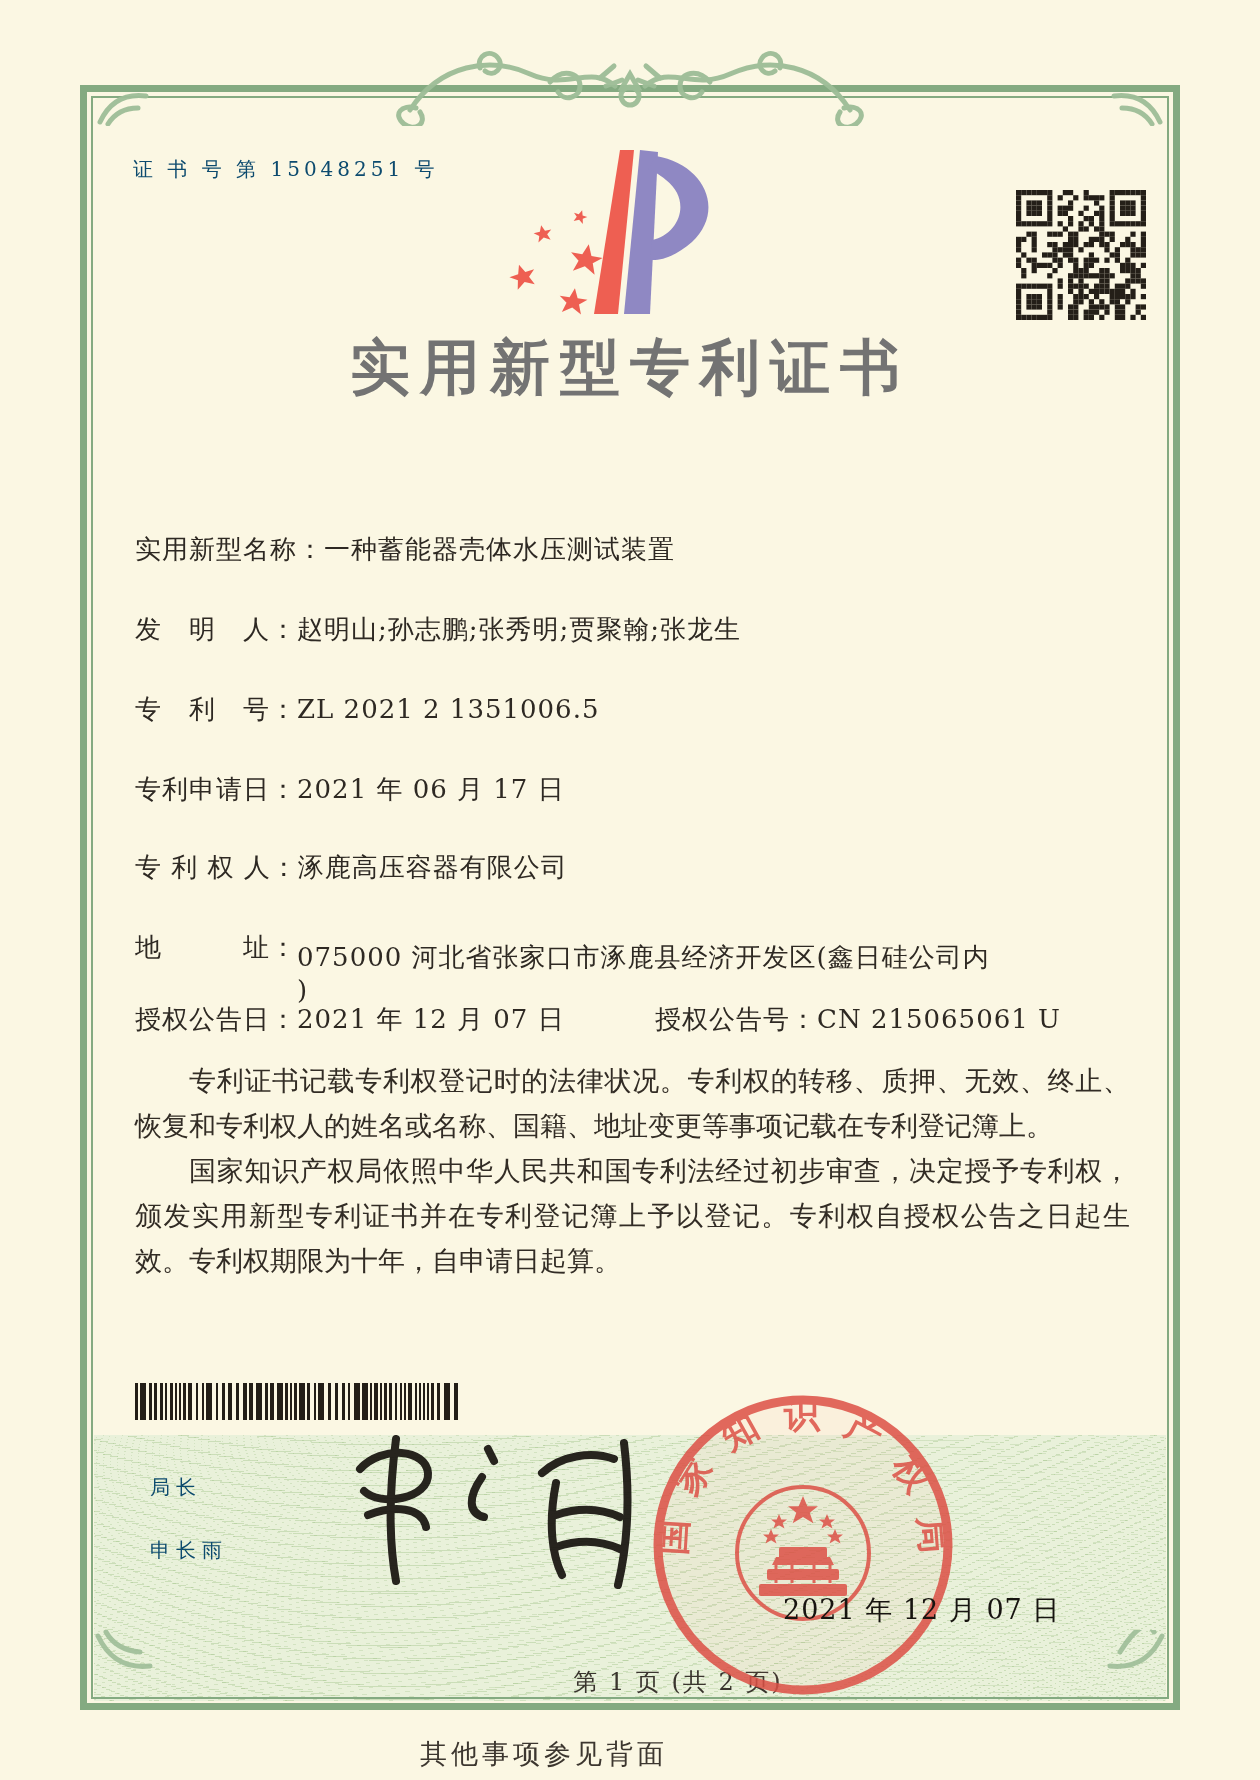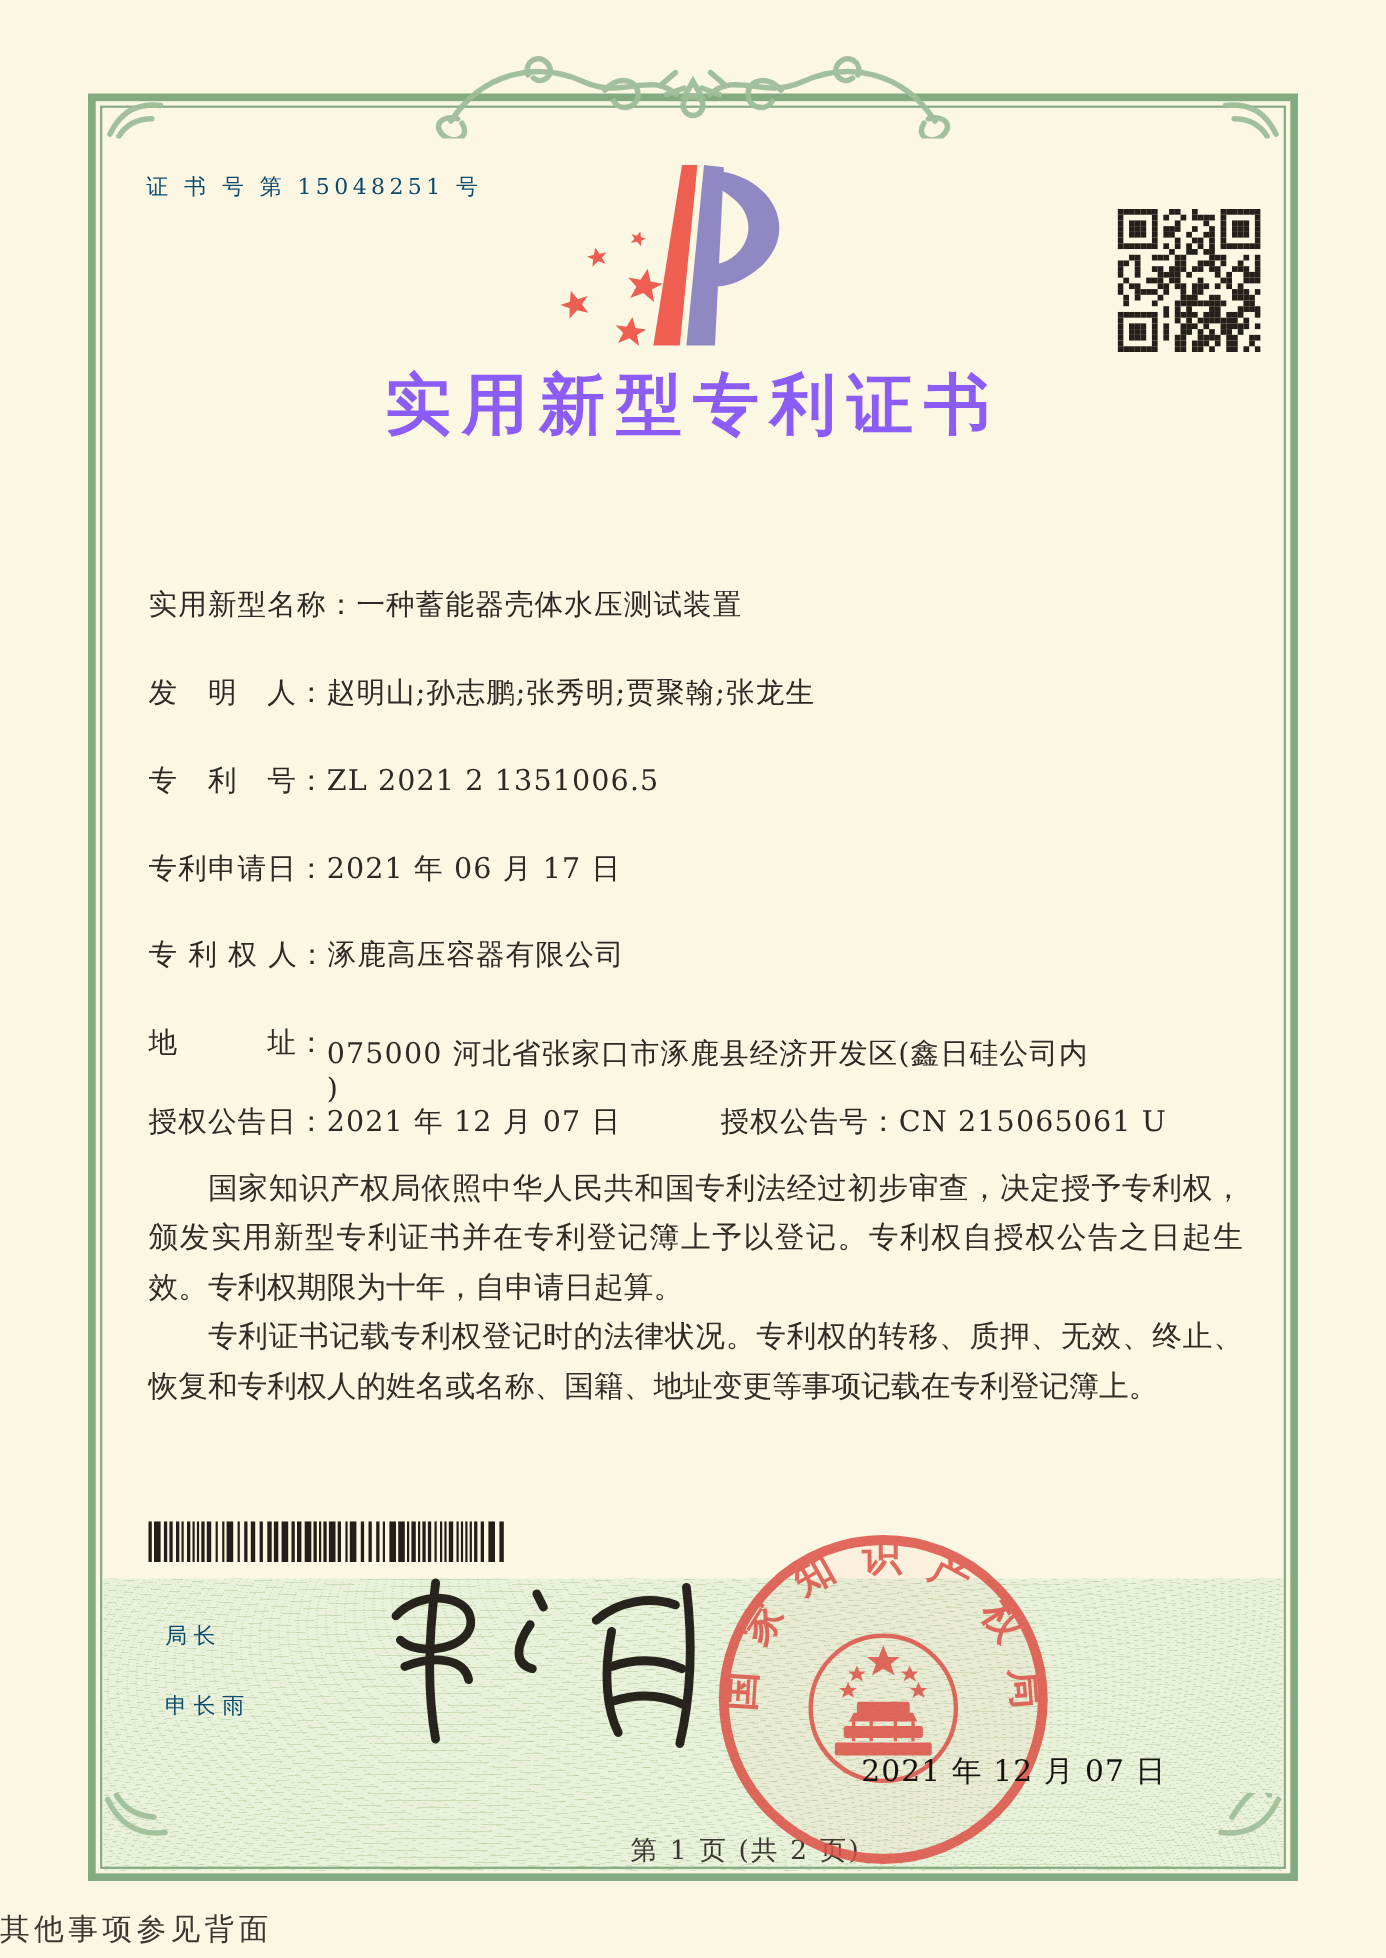--- a/index.html
+++ b/index.html
@@ -10,32 +10,32 @@
   .frame-outer{left:80px;top:85px;width:1100px;height:1625px;border:7px solid #84aa81;box-sizing:border-box;}
   .frame-inner{left:91px;top:96px;width:1078px;height:1603px;border:2px solid #84aa81;box-sizing:border-box;}
   
   .guilloche{left:94px;top:1435px;width:1072px;height:266px;
     background:
       repeating-radial-gradient(120% 95% at 28% 175%, rgba(132,176,104,.30) 0 1px, transparent 1px 11px),
       repeating-radial-gradient(130% 95% at 78% -60%, rgba(132,176,104,.22) 0 1px, transparent 1px 13px),
       #e9f1da;}
   .cert-no{left:133px;top:156px;font-size:20px;letter-spacing:4px;color:#0c4a6e;}
   .title{left:0;top:328px;width:1260px;text-align:center;font-size:60px;font-weight:700;
-         letter-spacing:10px;color:#8b5cf6;}
+         letter-spacing:10px;color:#737373;}
   .field{left:135px;width:1000px;font-size:26px;color:#2e2923;}
   .field .lab{display:inline-block;letter-spacing:1px;white-space:pre;}
   .field .val{letter-spacing:1px;}
   .addr-wrap{display:inline-block;vertical-align:top;max-width:800px;margin-top:10px;}
   .grant2{position:absolute;left:520px;top:0;white-space:nowrap;}
   .body-text{left:135px;top:1058px;width:995px;font-size:27px;line-height:45px;
              text-align:justify;color:#322c25;}
   .body-text p{margin:0;text-indent:2em;}
   .sig-label{left:150px;font-size:20px;letter-spacing:6px;color:#0c4a6e;}
   .pageinfo{left:0;top:1666px;width:1260px;text-align:center;font-size:24px;letter-spacing:2px;color:#3a352e;padding-left:48px;}
-  .footnote{left:0;top:1736px;width:1088px;font-size:27px;letter-spacing:4px;color:#3c362f;}
+  .footnote{left:0;top:1736px;width:1088px;text-align:center;font-size:27px;letter-spacing:4px;color:#3c362f;}
   .seal-date{left:783px;top:1592px;font-size:27px;letter-spacing:1px;color:#171410;z-index:6;}
   svg{display:block;}
   .z5{z-index:5;} .z4{z-index:4;}
 </style>
 </head>
 <body>
 
 <div class="abs guilloche"></div>
 
 <div class="abs frame-outer"></div>
@@ -436,22 +436,22 @@
 <div class="abs field" style="top:930px;">
   <span class="lab">地　　　址：</span><span class="addr-wrap"><span class="val">075000  河北省张家口市涿鹿县经济开发区(鑫日硅公司内</span><br>
   <span class="val">)</span></span>
 </div>
 <div class="abs field" style="top:1002px;">
   <span class="lab">授权公告日：</span><span class="val">2021 年 12 月 07 日</span>
   <span class="grant2"><span class="lab">授权公告号：</span><span class="val">CN 215065061 U</span></span>
 </div>
 
 <div class="abs body-text">
+  <p>专利证书记载专利权登记时的法律状况。专利权的转移、质押、无效、终止、恢复和专利权人的姓名或名称、国籍、地址变更等事项记载在专利登记簿上。</p>
   <p>国家知识产权局依照中华人民共和国专利法经过初步审查，决定授予专利权，颁发实用新型专利证书并在专利登记簿上予以登记。专利权自授权公告之日起生效。专利权期限为十年，自申请日起算。</p>
-  <p>专利证书记载专利权登记时的法律状况。专利权的转移、质押、无效、终止、恢复和专利权人的姓名或名称、国籍、地址变更等事项记载在专利登记簿上。</p>
 </div>
 
 <svg id="barcode-svg" class="abs" style="left:133px;top:1383px;" width="330" height="37" viewBox="0 0 330 37">
     <g fill="#231e17">
       <rect x="2" y="0" width="3" height="37"></rect>
       <rect x="7" y="0" width="6" height="37"></rect>
       <rect x="16" y="0" width="3" height="37"></rect>
       <rect x="21" y="0" width="3" height="37"></rect>
       <rect x="27" y="0" width="3" height="37"></rect>
       <rect x="32" y="0" width="2" height="37"></rect>

